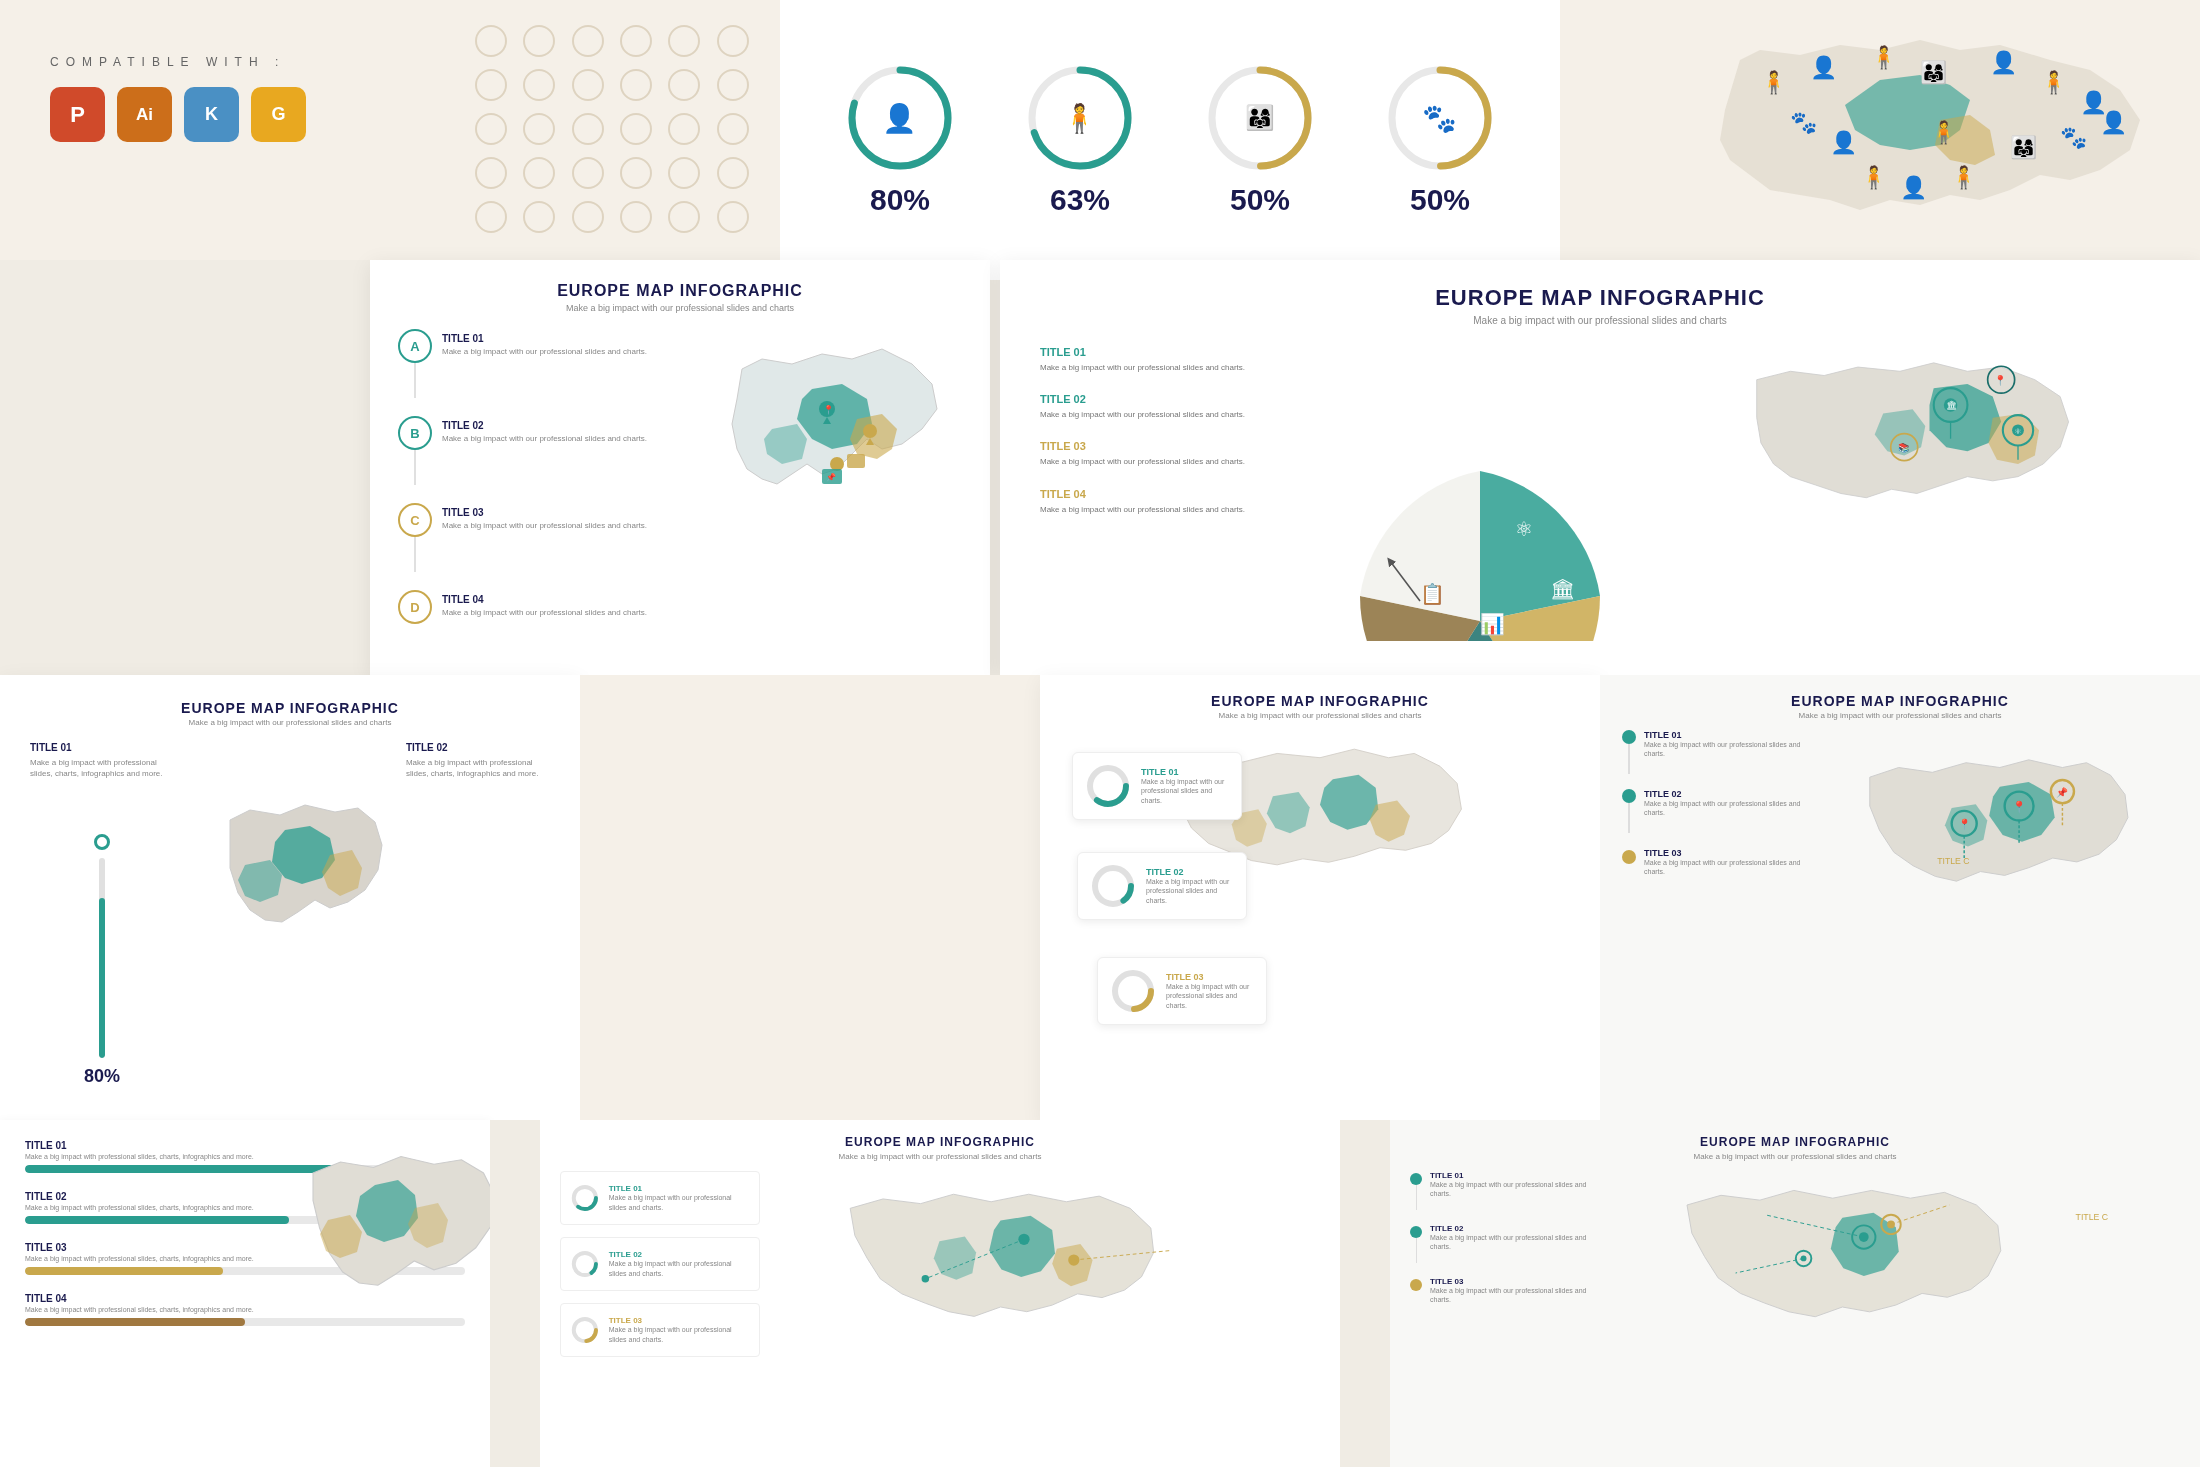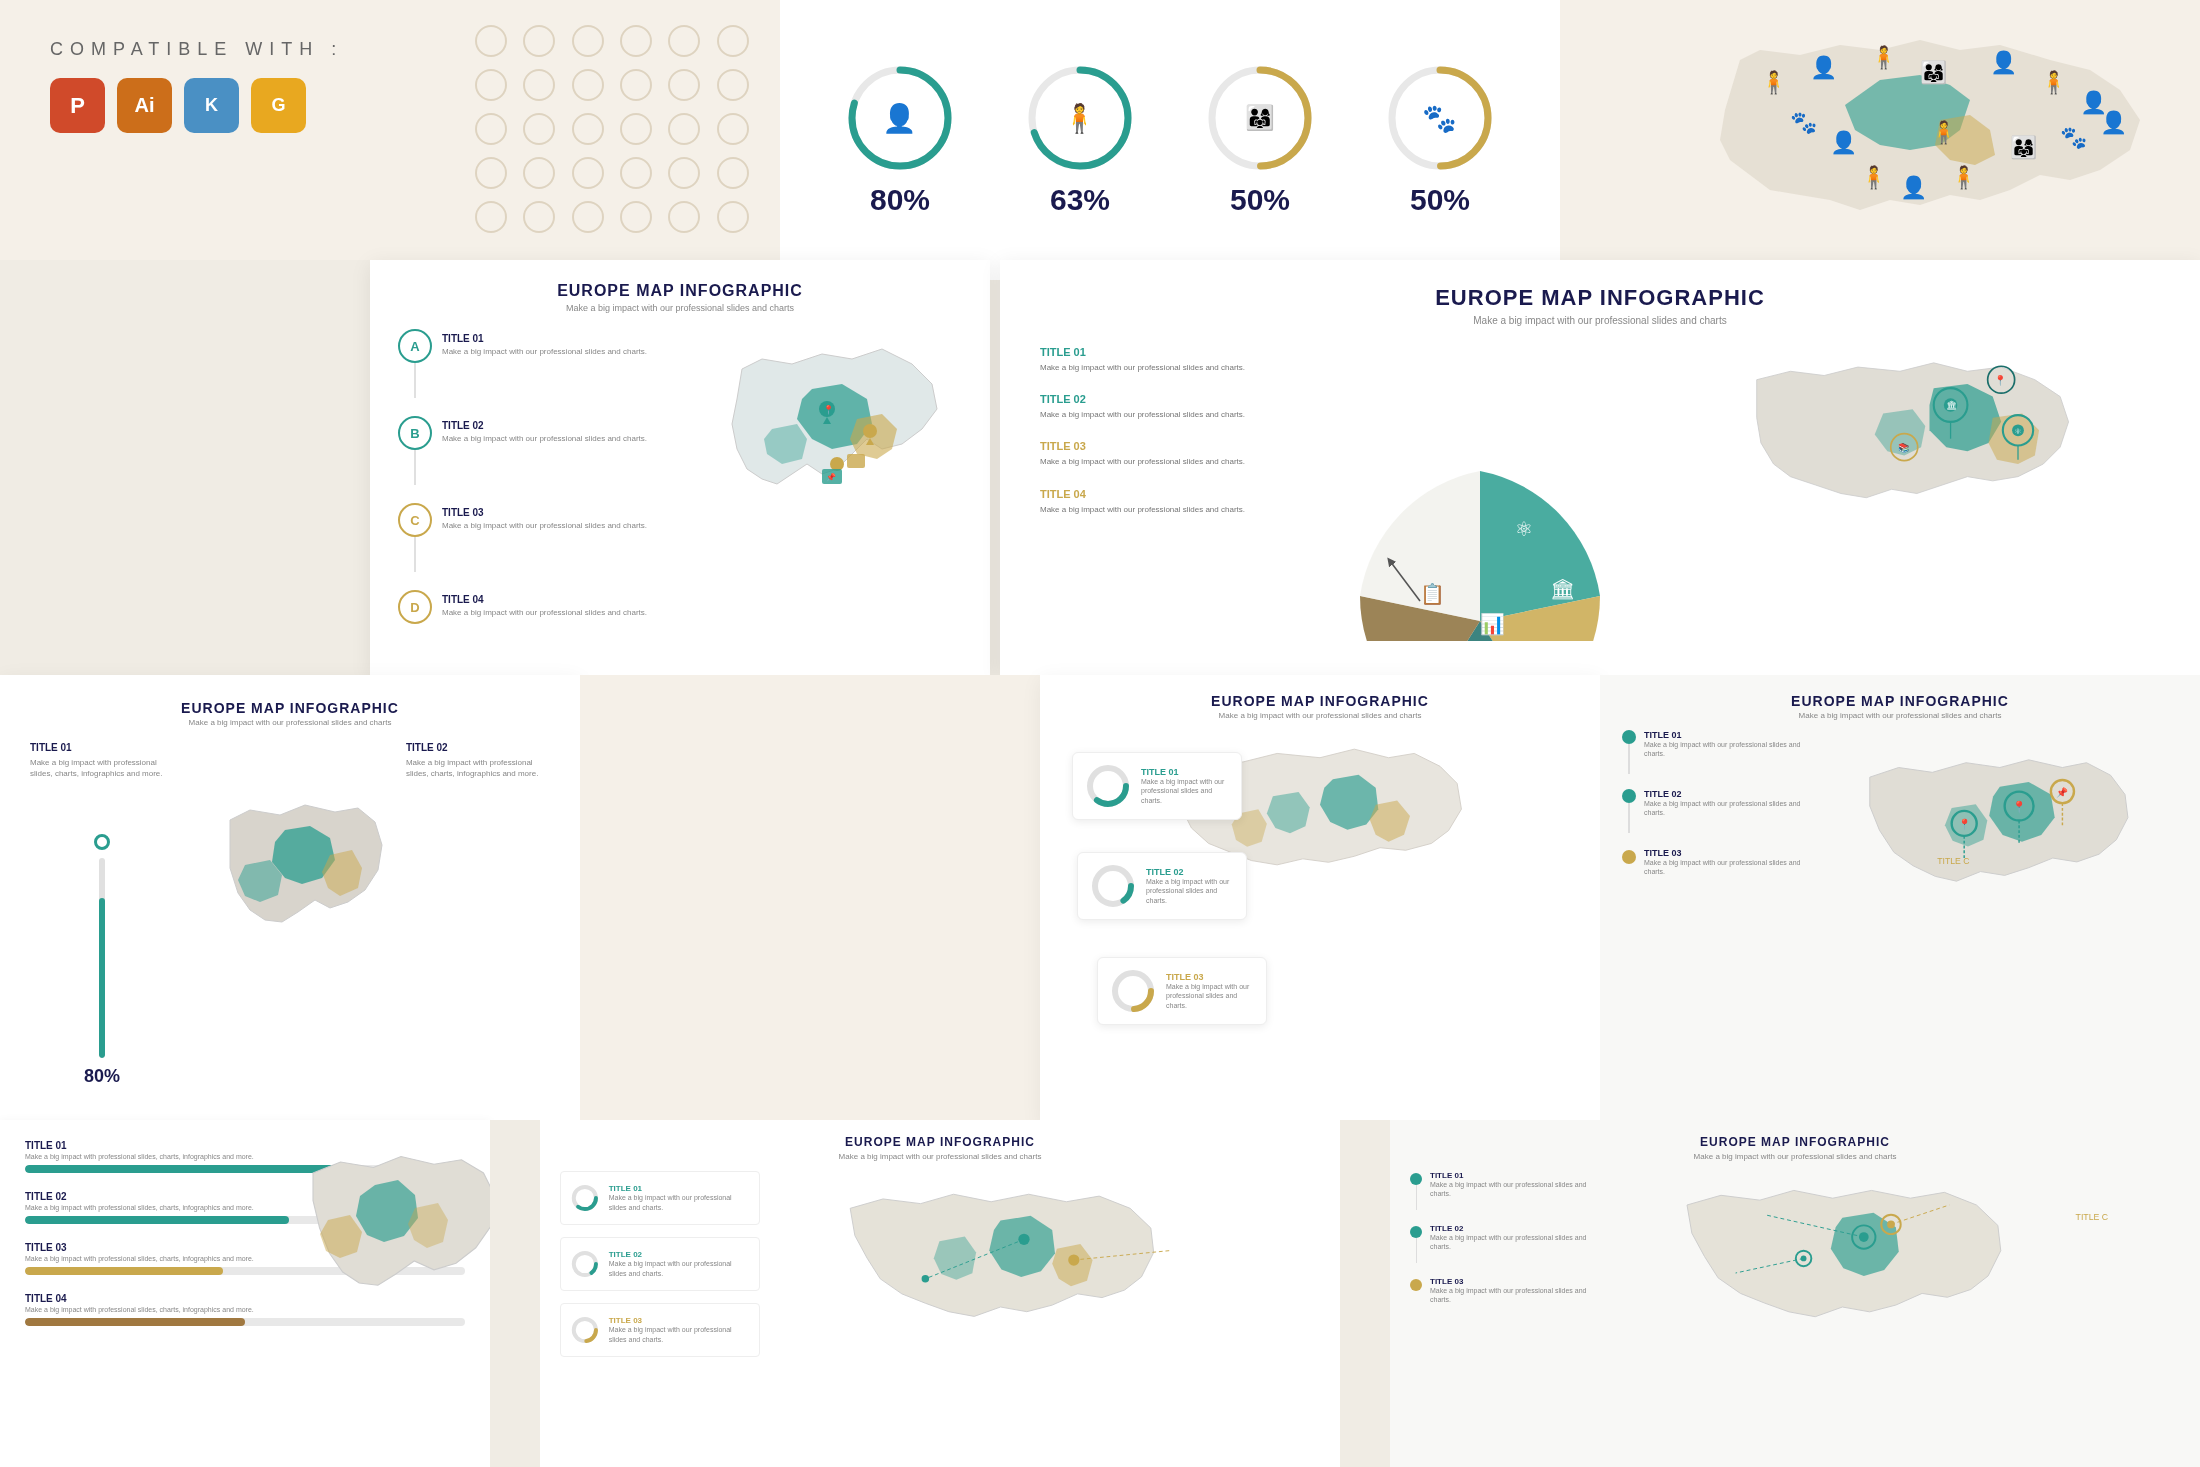--- a/index.html
+++ b/index.html
@@ -64,24 +64,24 @@
     .app-icon.illustrator { background: #cc6e1a; }
     .app-icon.keynote { background: #4a90c4; }
     .app-icon.googleslides { background: #e8a820; }
   </style>
 </head>
 <body>
 
 <div class="main-container">
 
   <div class="hero-section" style="width:780px; background:#f5f0e8; position:absolute; top:0; left:0; height:260px; padding:35px 50px 25px 50px;">
-    <div class="hero-subtitle" style="font-size:18px; letter-spacing:7px; color:#666; margin-top:4px;">COMPATIBLE WITH :</div>
+    <div class="hero-subtitle" style="font-size:12px; letter-spacing:7px; color:#666; margin-top:20px;">COMPATIBLE WITH :</div>
     <div class="app-icons">
       <div class="app-icon powerpoint" style="width:55px;height:55px;border-radius:10px;background:#d04a2a;display:flex;align-items:center;justify-content:center;color:white;font-weight:900;font-size:22px;">P</div>
-      <div class="app-icon illustrator" style="width:55px;height:55px;border-radius:10px;background:#cc6e1a;display:flex;align-items:center;justify-content:center;color:white;font-weight:900;font-size:20px;">Ai</div>
+      <div class="app-icon illustrator" style="width:55px;height:55px;border-radius:10px;background:#cc6e1a;display:flex;align-items:center;justify-content:center;color:white;font-weight:900;font-size:17px;">Ai</div>
       <div class="app-icon keynote" style="width:55px;height:55px;border-radius:10px;background:#4a90c4;display:flex;align-items:center;justify-content:center;color:white;font-weight:900;font-size:18px;">K</div>
       <div class="app-icon googleslides" style="width:55px;height:55px;border-radius:10px;background:#e8a820;display:flex;align-items:center;justify-content:center;color:white;font-weight:900;font-size:18px;">G</div>
     </div>
   </div>
 
   <div style="position:absolute;top:0;left:450px;width:330px;height:260px;display:grid;grid-template-columns:repeat(6,1fr);grid-template-rows:repeat(5,1fr);gap:10px;padding:25px;opacity:0.5;">
 
     <div style="width:32px;height:32px;border-radius:50%;border:2px solid #c8b89a;"></div>
     <div style="width:32px;height:32px;border-radius:50%;border:2px solid #c8b89a;"></div>
     <div style="width:32px;height:32px;border-radius:50%;border:2px solid #c8b89a;"></div>

